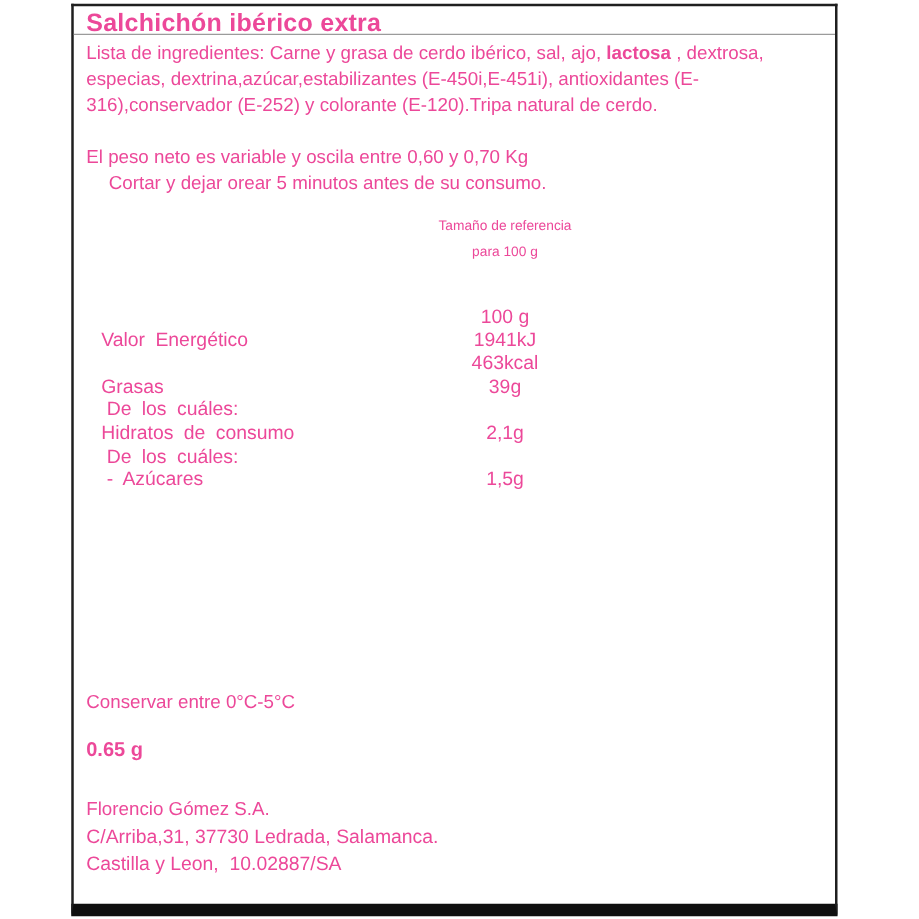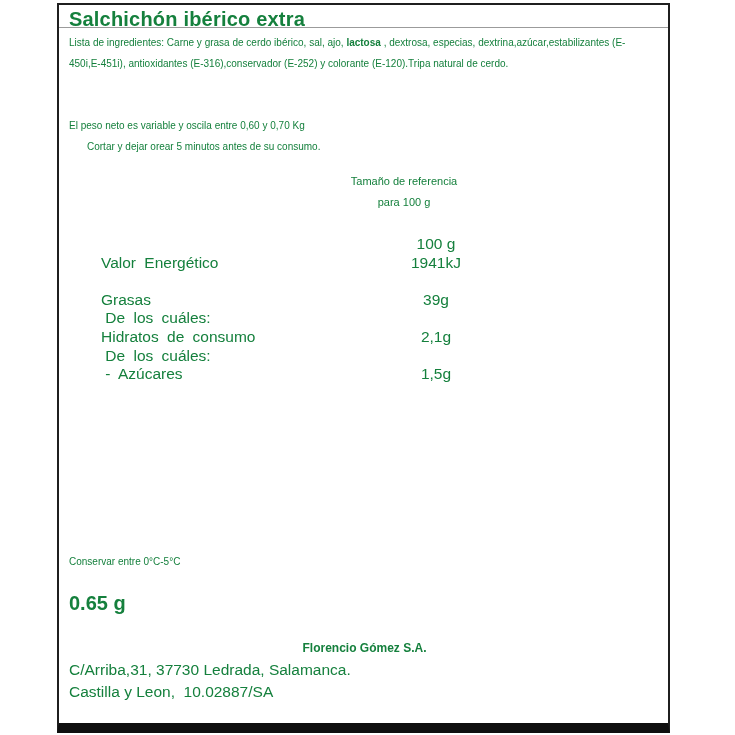--- a/index.html
+++ b/index.html
@@ -6,21 +6,21 @@
     margin: 0;
     padding: 0;
     background: #ffffff;
   }
   .sheet {
     position: relative;
     width: 735px;
     height: 735px;
     background: #ffffff;
     font-family: "Liberation Sans", sans-serif;
-    color: #15803d;
+    color: #ec4899;
     overflow: hidden;
   }
   .label-box {
     position: absolute;
     left: 57px;
     top: 3px;
     width: 613px;
     height: 730px;
     box-sizing: border-box;
     border: 2px solid #1f1f1f;
@@ -38,79 +38,78 @@
     white-space: nowrap;
   }
   .title-divider {
     top: 22px;
     left: 0;
     right: 0;
     height: 1px;
     background: #9b9b9b;
   }
   .body-text {
-    font-size: 10px;
+    font-size: 15px;
     line-height: 21px;
   }
   .ingredients {
     top: 27px;
     left: 10px;
     width: 585px;
   }
   .net-weight-note   { top: 110px; left: 10px; right: 8px; white-space: nowrap; }
   .airing-note       { top: 131px; left: 28px; right: 8px; white-space: nowrap; }
   .ref-header {
     top: 166px;
     left: 245px;
     width: 200px;
     text-align: center;
     font-size: 11px;
     line-height: 21px;
   }
   .nutrition-table {
-    top: 230px;
+    top: 240px;
     left: 0;
     right: 0;
     font-size: 15.5px;
-    margin-left: 32px;
   }
   .nutrition-row {
     position: relative;
     height: 18.6px;
     line-height: 18.6px;
   }
   .nutrition-label {
-    padding-left: 10px;
+    padding-left: 22px;
     white-space: pre-wrap;
     word-spacing: 4px;
   }
   .nutrition-value {
     position: absolute;
     top: 0;
     left: 245px;
     width: 200px;
     text-align: center;
     line-height: 18.6px;
   }
   .storage-note { top: 546px; left: 10px; right: 8px; white-space: nowrap; }
   .drained-weight {
     top: 587px;
     left: 10px;
-    font-size: 20px;
+    font-size: 16px;
     font-weight: bold;
     white-space: nowrap;
   }
   .manufacturer {
     top: 632px;
     left: 10px;
     right: 8px;
     font-size: 15.5px;
     line-height: 22px;
   }
-  .manufacturer-name { font-weight: bold; font-size: 12px; text-align: center; }
+  .manufacturer-name { font-weight: normal; font-size: 15px; }
   .prewrap { white-space: pre-wrap; }
   .bold-inline { font-weight: bold; }
 </style>
 </head>
 <body>
 
 <div class="sheet">
   <div class="label-box">
 
     <div class="abs product-title">Salchichón ibérico extra</div>
@@ -133,20 +132,21 @@
     <div class="abs nutrition-table">
       <div class="nutrition-row">
         <span class="nutrition-value">100 g</span>
       </div>
       <div class="nutrition-row">
         <span class="nutrition-label">Valor Energético</span>
         <span class="nutrition-value">1941kJ</span>
       </div>
       <div class="nutrition-row">
         <span class="nutrition-label"></span>
+        <span class="nutrition-value">463kcal</span>
       </div>
       <div class="nutrition-row">
         <span class="nutrition-label">Grasas</span>
         <span class="nutrition-value">39g</span>
       </div>
       <div class="nutrition-row">
         <span class="nutrition-label"> De los cuáles:</span>
         <span class="nutrition-value"></span>
       </div>
       <div class="nutrition-row">

